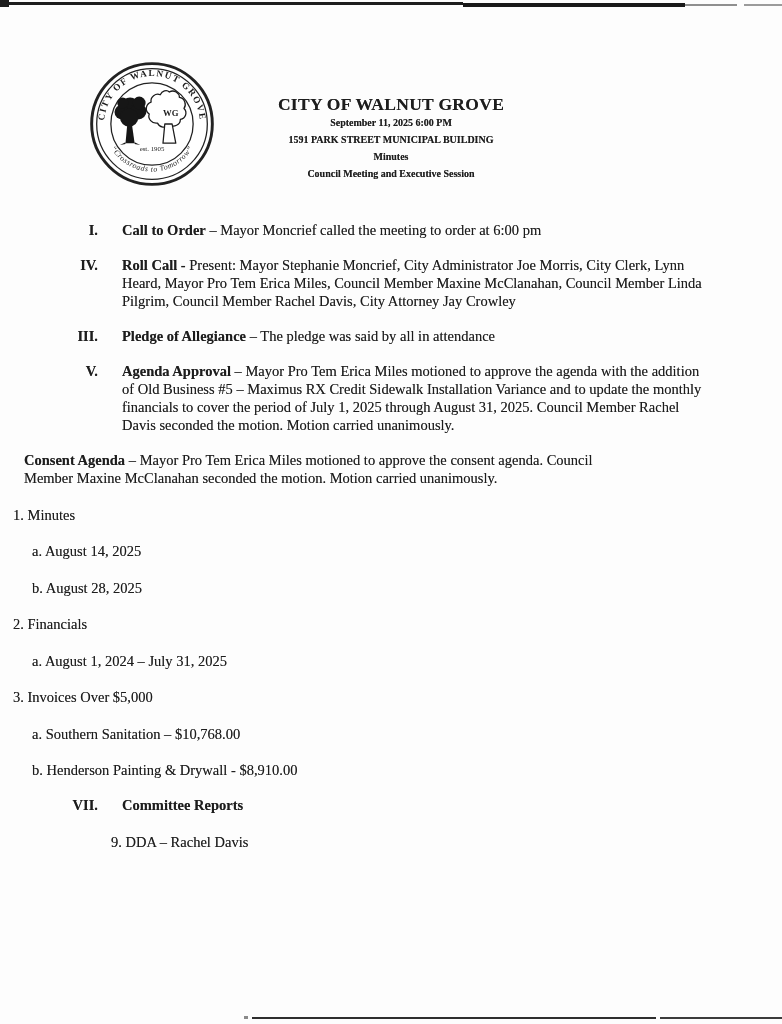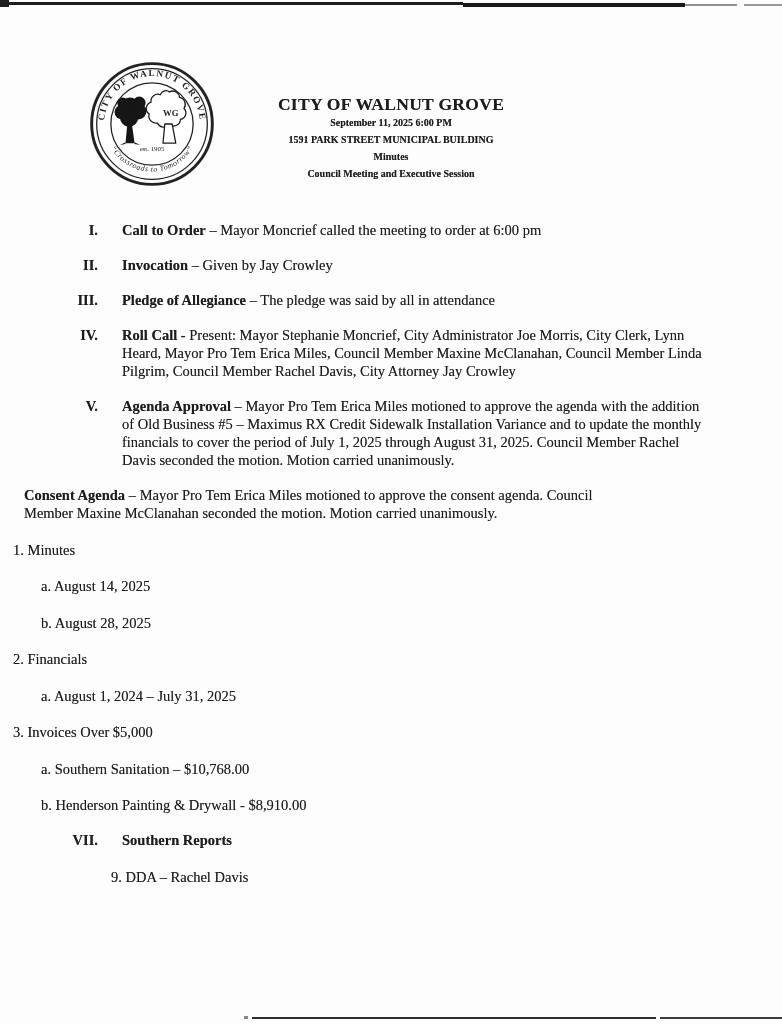--- a/index.html
+++ b/index.html
@@ -25,21 +25,21 @@
     position:absolute; top:221px; left:0; width:728px;
     font-size:14.5px; line-height:18px;
     text-shadow:0 0 0.5px rgba(25,25,25,0.55);
   }
   .item { display:flex; margin-bottom:17px; }
   .numeral { flex:0 0 98px; text-align:right; font-weight:bold; }
   .content { margin-left:24px; width:586px; }
   .lead { font-weight:bold; }
   .sub { margin-top:18.5px; }
   .sub.l1 { margin-left:-11px; }
-  .sub.l2 { margin-left:17px; }
+  .sub.l2 { margin-left:8px; }
 </style>
 </head>
 <body>
 
 <div class="page">
 
   <div class="artifact" style="left:0;top:0;width:9px;height:7px;"></div>
   <div class="artifact" style="left:0;top:2px;width:463px;height:3px;"></div>
   <div class="artifact" style="left:463px;top:3px;width:222px;height:4px;background:#191919;"></div>
   <div class="artifact" style="left:685px;top:4px;width:52px;height:2px;background:#8f8f8f;"></div>
@@ -89,37 +89,33 @@
     <div class="title-line">Minutes</div>
     <div class="title-line">Council Meeting and Executive Session</div>
   </div>
 
   <div class="agenda">
       <div class="item">
         <div class="numeral">I.</div>
         <div class="content"><span class="lead">Call to Order</span><span> – Mayor Moncrief called the meeting to order at 6:00 pm</span></div>
       </div>
       <div class="item">
-        <div class="numeral">II.</div>
-        <div class="content"><span class="lead">Invocation</span><span> – Given by Jay Crowley</span></div>
+        <div class="numeral">IV.</div>
+        <div class="content"><span class="lead">Roll Call -</span><span> Present: Mayor Stephanie Moncrief, City Administrator Joe Morris, City Clerk, Lynn Heard, Mayor Pro Tem Erica Miles, Council Member Maxine McClanahan, Council Member Linda Pilgrim, Council Member Rachel Davis, City Attorney Jay Crowley</span></div>
       </div>
       <div class="item">
         <div class="numeral">III.</div>
         <div class="content"><span class="lead">Pledge of Allegiance</span><span> – The pledge was said by all in attendance</span></div>
-      </div>
-      <div class="item">
-        <div class="numeral">IV.</div>
-        <div class="content"><span class="lead">Roll Call -</span><span> Present: Mayor Stephanie Moncrief, City Administrator Joe Morris, City Clerk, Lynn Heard, Mayor Pro Tem Erica Miles, Council Member Maxine McClanahan, Council Member Linda Pilgrim, Council Member Rachel Davis, City Attorney Jay Crowley</span></div>
       </div>
       <div class="item">
         <div class="numeral">V.</div>
         <div class="content"><span class="lead">Agenda Approval</span><span> – Mayor Pro Tem Erica Miles motioned to approve the agenda with the addition of Old Business #5 – Maximus RX Credit Sidewalk Installation Variance and to update the monthly financials to cover the period of July 1, 2025 through August 31, 2025. Council Member Rachel Davis seconded the motion. Motion carried unanimously.</span></div>
       </div>
       <div class="item">
         <div class="content"><span class="lead">Consent Agenda</span><span> – Mayor Pro Tem Erica Miles motioned to approve the consent agenda. Council Member Maxine McClanahan seconded the motion. Motion carried unanimously.</span><div class="sub l1">1. Minutes</div><div class="sub l2">a. August 14, 2025</div><div class="sub l2">b. August 28, 2025</div><div class="sub l1">2. Financials</div><div class="sub l2">a. August 1, 2024 – July 31, 2025</div><div class="sub l1">3. Invoices Over $5,000</div><div class="sub l2">a. Southern Sanitation – $10,768.00</div><div class="sub l2">b. Henderson Painting &amp; Drywall - $8,910.00</div></div>
       </div>
       <div class="item">
         <div class="numeral">VII.</div>
-        <div class="content"><span class="lead">Southern Reports</span><div class="sub l1">9. DDA – Rachel Davis</div></div>
+        <div class="content"><span class="lead">Committee Reports</span><div class="sub l1">9. DDA – Rachel Davis</div></div>
       </div>
     </div>
 
 </div>
 
 </body></html>

